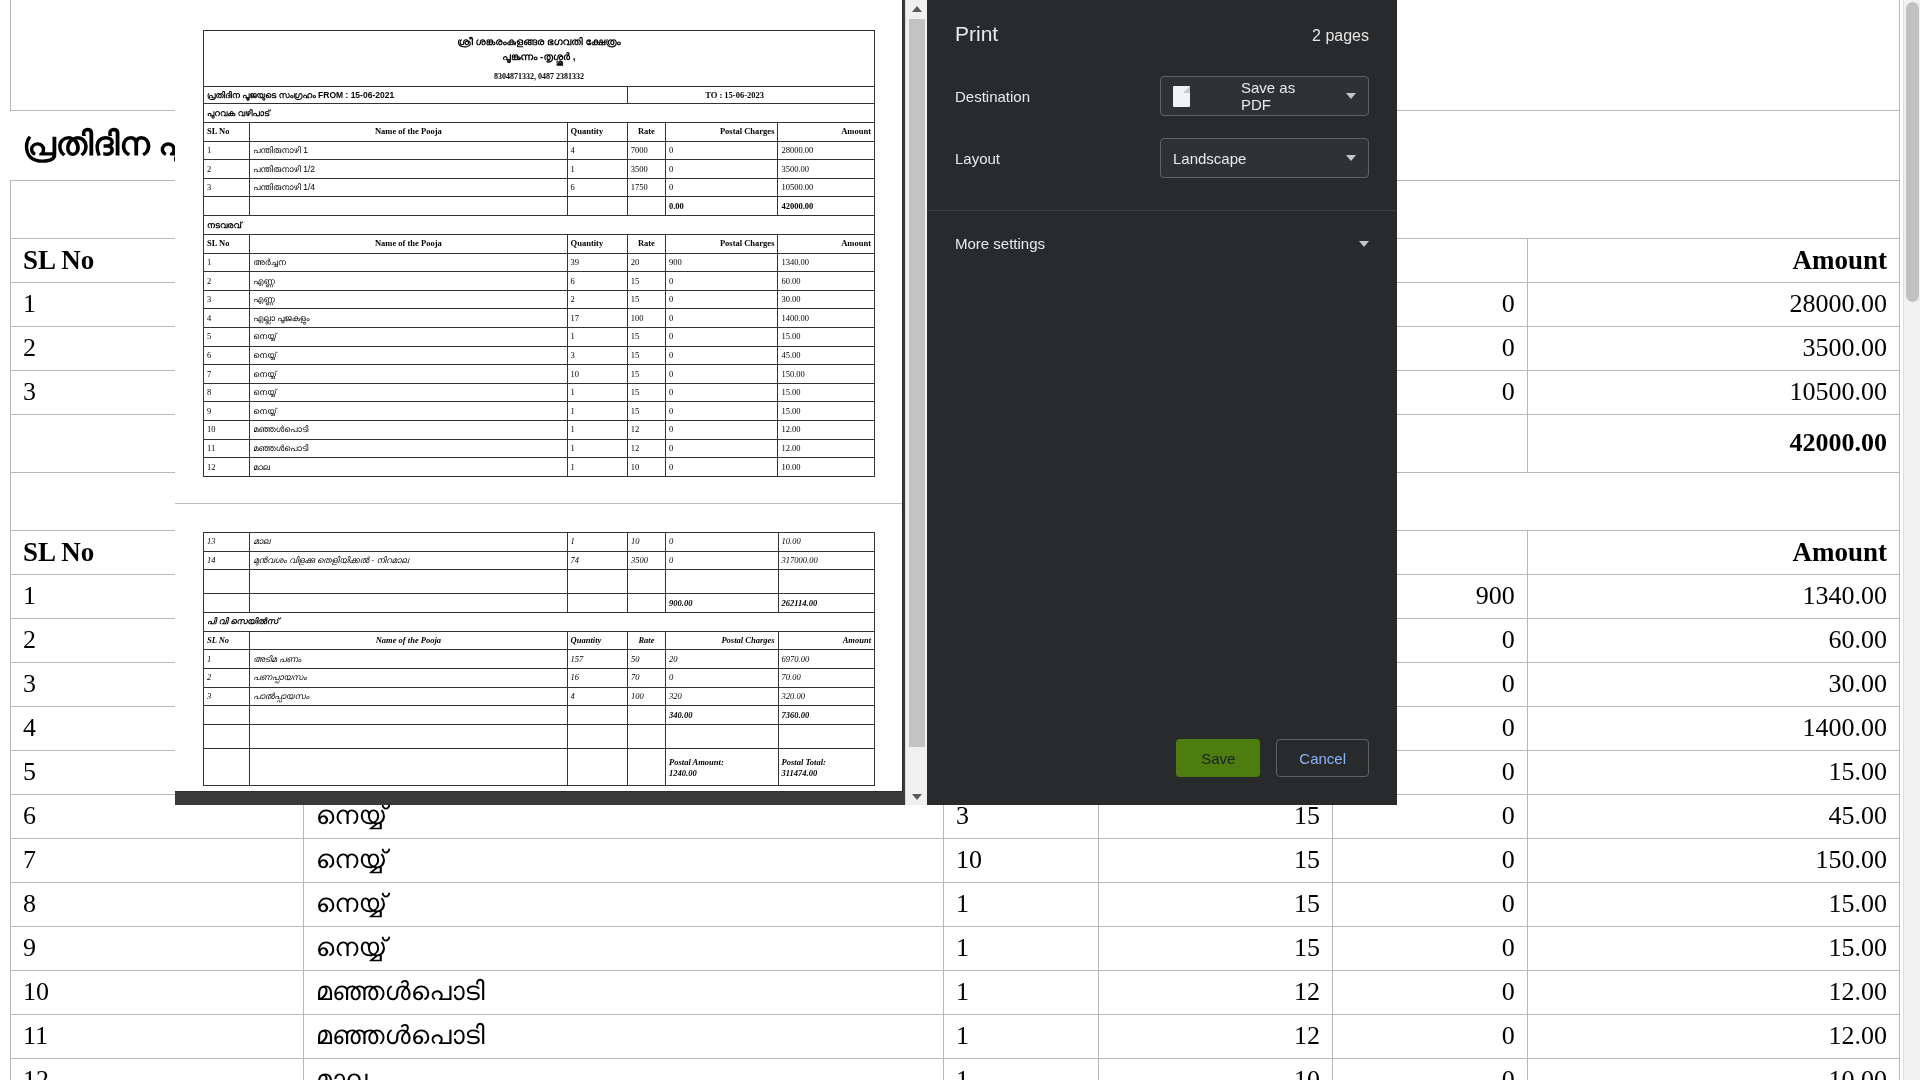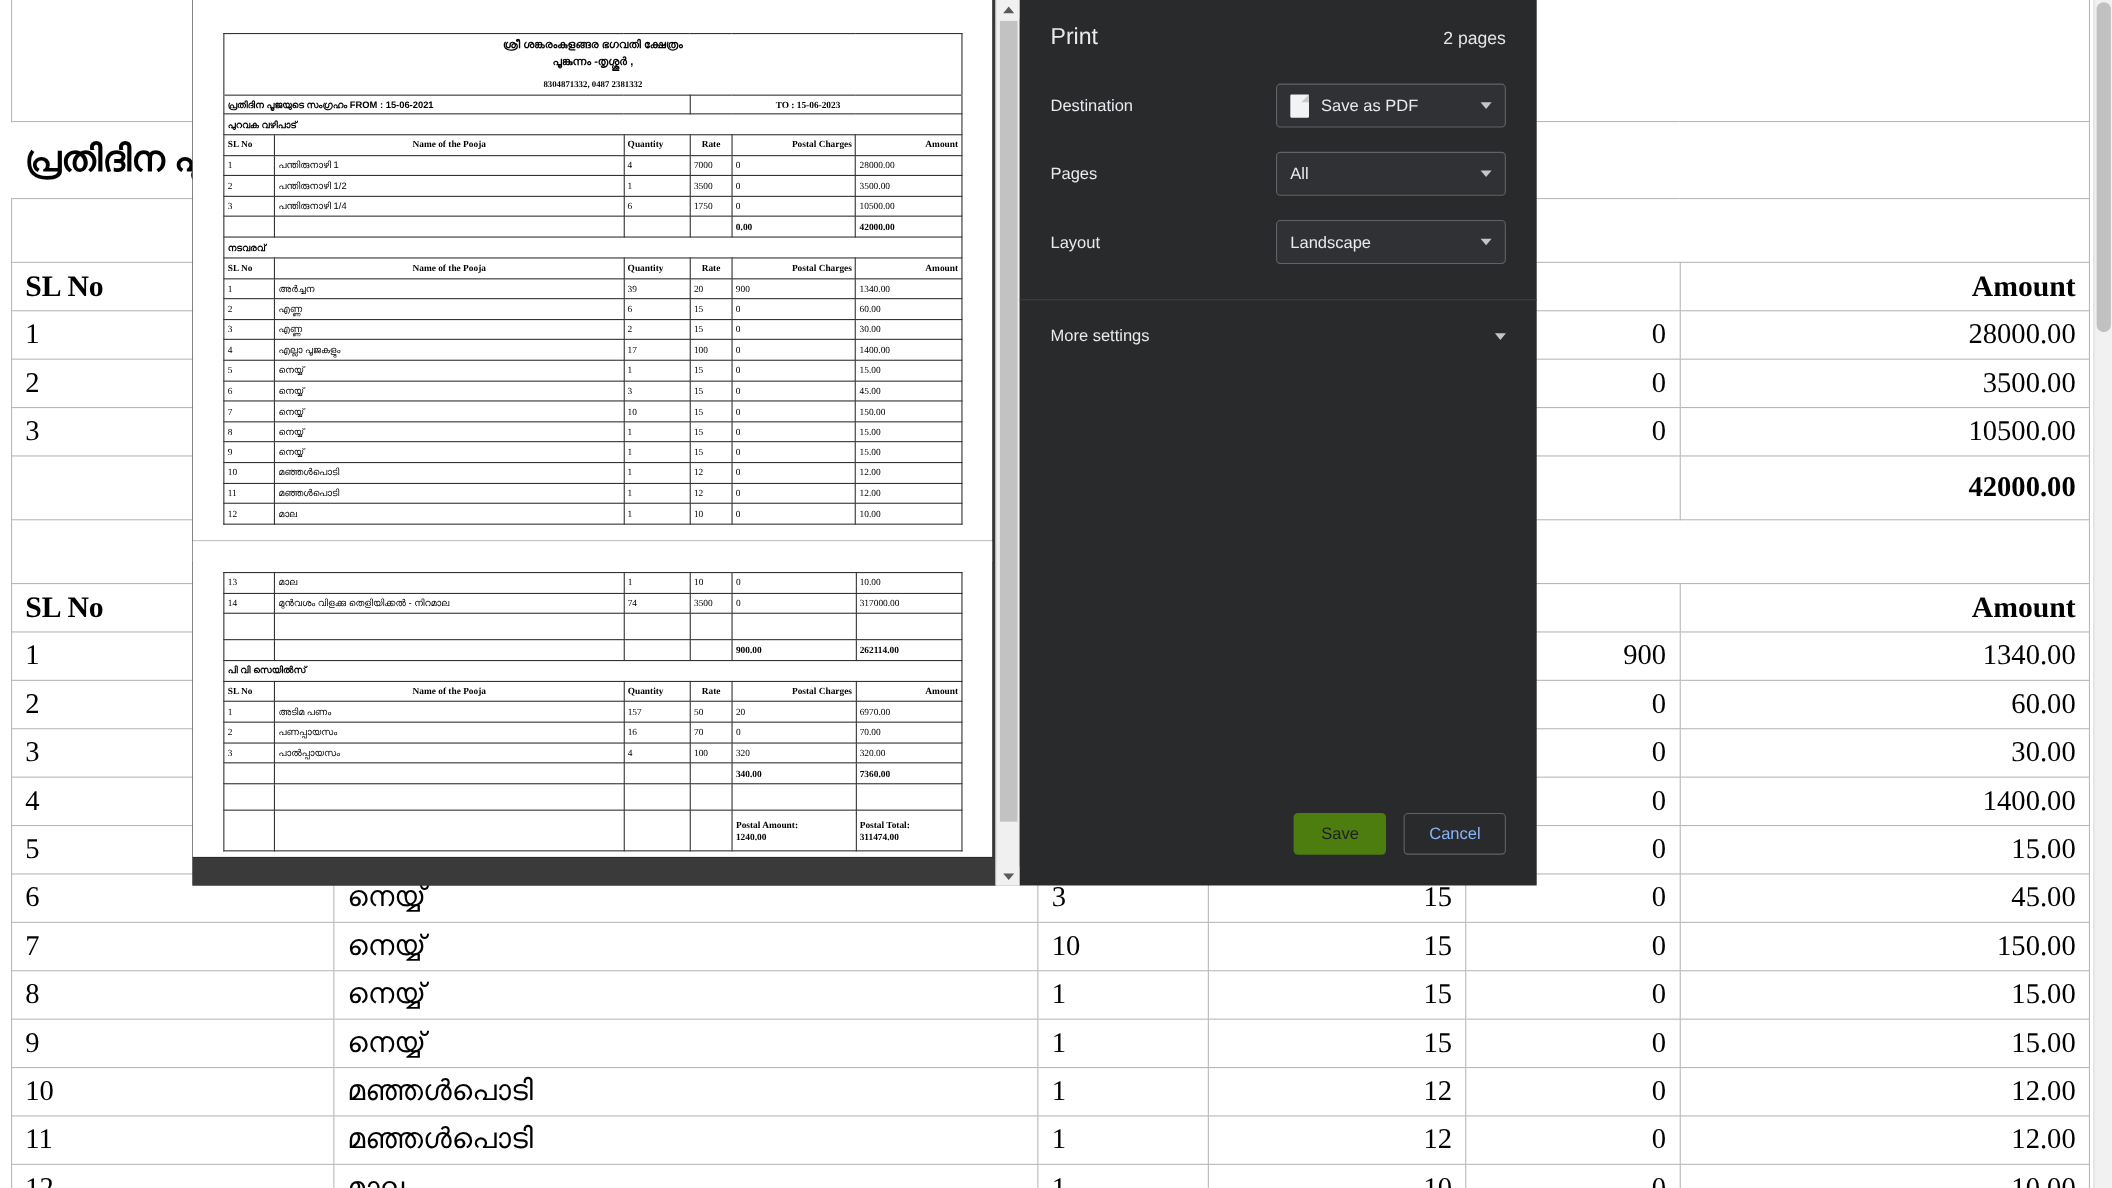--- a/index.html
+++ b/index.html
@@ -61,21 +61,21 @@
     overflow: hidden;
   }
   .sheet {
     position: absolute;
     background: #ffffff;
     left: 0px;
     width: 727px;
     box-shadow: 0 0 0 1px rgba(0,0,0,0.25);
   }
   .sheet-1 { top: 0px; height: 511px; }
-  .sheet-2 { top: 492px; height: 287px; }
+  .sheet-2 { top: 504px; height: 287px; font-style: italic; }
 
   
   .pv-scrollbar {
     position: absolute;
     left: 905px; top: 0; width: 22px; height: 805px;
     background: #f0f0f0;
     border-left: 1px solid #d6d6d6;
   }
   .pv-sb-up, .pv-sb-down {
     position: absolute; left: 0; width: 22px; height: 17px;
@@ -171,20 +171,21 @@
   .pd-select {
     flex: 1; height: 40px;
     background: #303134;
     border: 1px solid #5f6368;
     border-radius: 4px;
     display: flex; align-items: center;
     padding: 0 12px;
     position: relative;
     color: #e8eaed;
     font-size: 15px;
+    gap: 40px;
   }
   .pd-select .sel-text { flex: 1; }
   .pdf-icon {
     width: 17px; height: 21px; margin-right: 11px;
     background: #f1f3f4;
     position: relative;
     border-radius: 1px;
     flex: 0 0 auto;
   }
   .pdf-icon::after {
@@ -730,27 +731,20 @@
 
       <div class="pd-row">
         <div class="pd-label">Destination</div>
         <div class="pd-select">
           <div class="pdf-icon"></div>
           <div class="sel-text">Save as PDF</div>
           <div class="chev"></div>
         </div>
       </div>
 
-      <div class="pd-row">
-        <div class="pd-label">Pages</div>
-        <div class="pd-select">
-          <div class="sel-text">All</div>
-          <div class="chev"></div>
-        </div>
-      </div>
 
       <div class="pd-row">
         <div class="pd-label">Layout</div>
         <div class="pd-select">
           <div class="sel-text">Landscape</div>
           <div class="chev"></div>
         </div>
       </div>
     </div>
 

